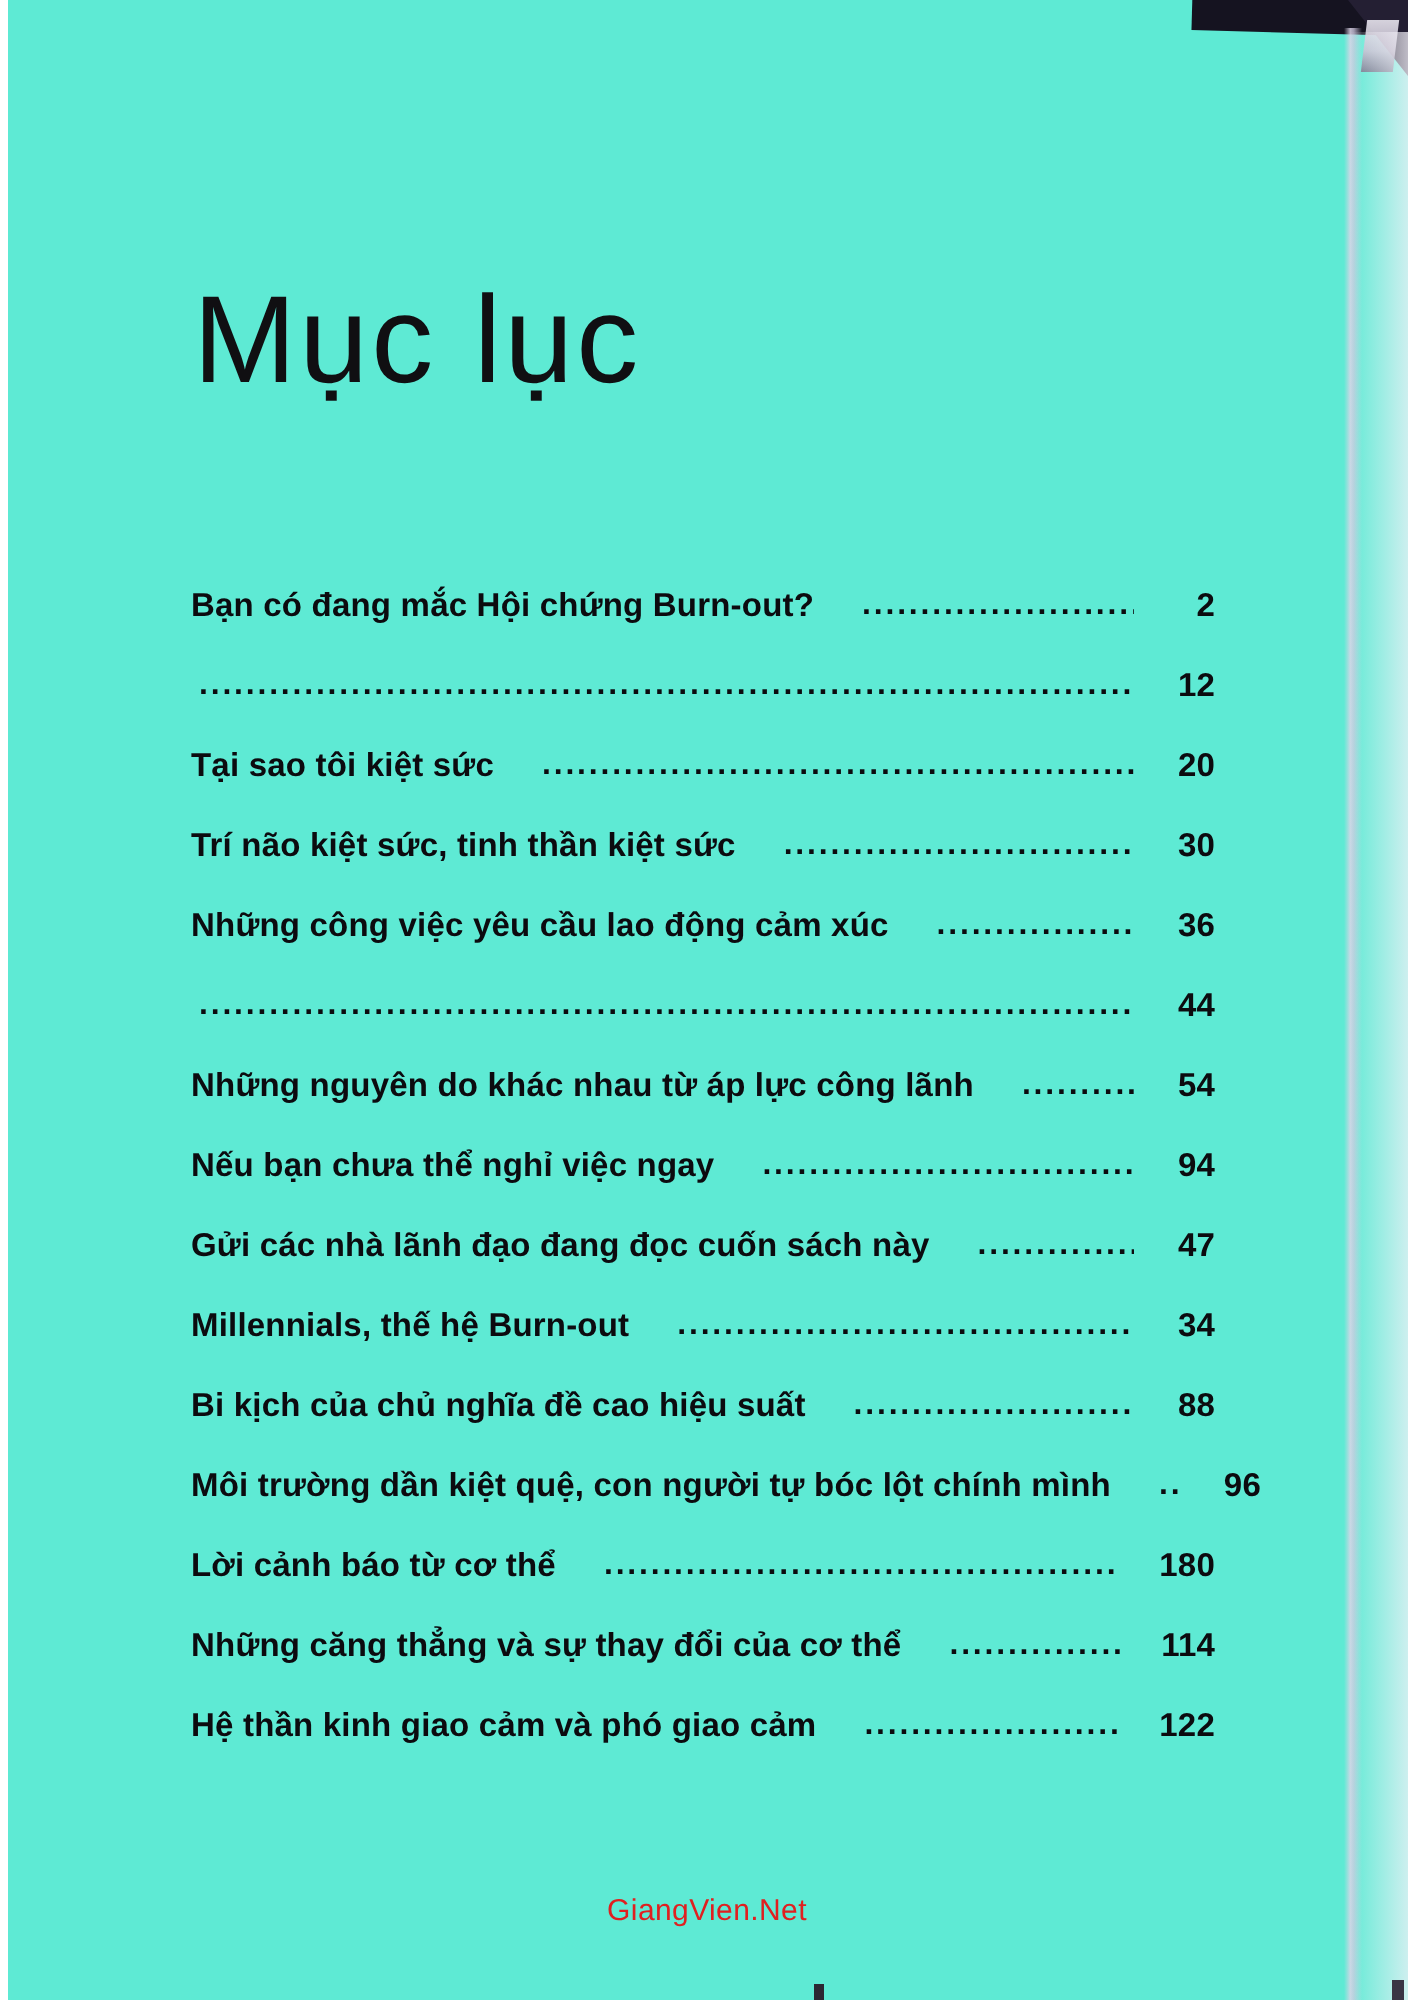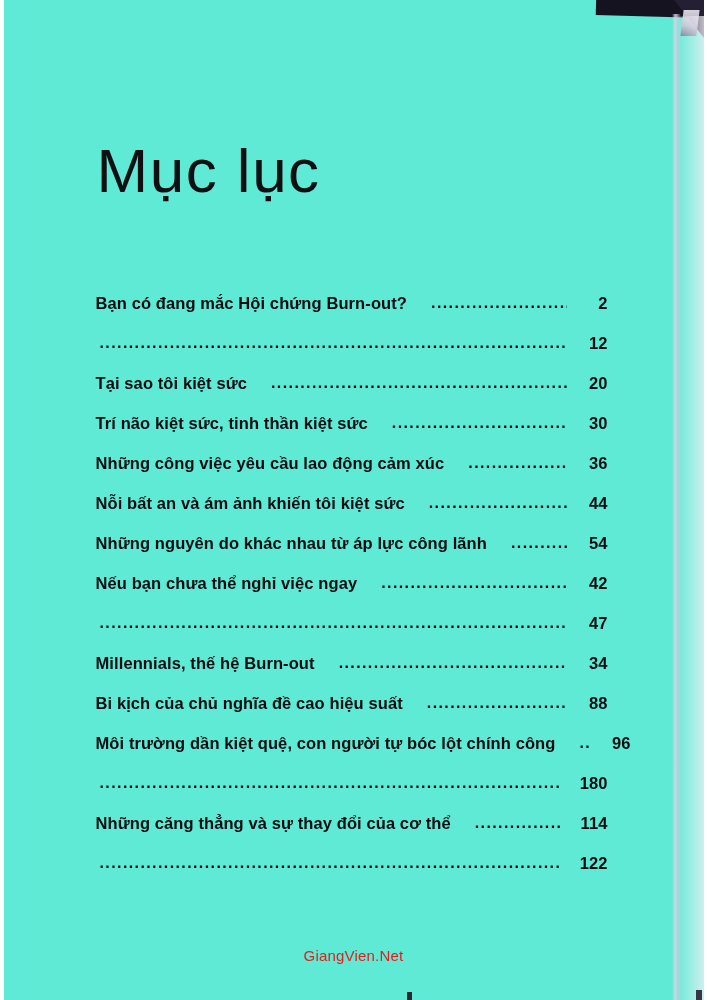--- a/index.html
+++ b/index.html
@@ -193,63 +193,65 @@
         <span class="toc-label">Trí não kiệt sức, tinh thần kiệt sức</span>
         <span class="toc-dots">...............................................................................................</span>
         <span class="toc-page">30</span>
       </div>
       <div class="toc-row">
         <span class="toc-label">Những công việc yêu cầu lao động cảm xúc</span>
         <span class="toc-dots">...............................................................................................</span>
         <span class="toc-page">36</span>
       </div>
       <div class="toc-row">
-        <span class="toc-label">Nỗi bất an và ám ảnh khiến tôi kiệt sức</span>
         <span class="toc-dots">...............................................................................................</span>
         <span class="toc-page">44</span>
       </div>
       <div class="toc-row">
         <span class="toc-label">Những nguyên do khác nhau từ áp lực công lãnh</span>
         <span class="toc-dots">...............................................................................................</span>
         <span class="toc-page">54</span>
       </div>
       <div class="toc-row">
         <span class="toc-label">Nếu bạn chưa thể nghỉ việc ngay</span>
         <span class="toc-dots">...............................................................................................</span>
-        <span class="toc-page">42</span>
-      </div>
-      <div class="toc-row">
+        <span class="toc-page">94</span>
+      </div>
+      <div class="toc-row">
+        <span class="toc-label">Gửi các nhà lãnh đạo đang đọc cuốn sách này</span>
         <span class="toc-dots">...............................................................................................</span>
         <span class="toc-page">47</span>
       </div>
       <div class="toc-row">
         <span class="toc-label">Millennials, thế hệ Burn-out</span>
         <span class="toc-dots">...............................................................................................</span>
         <span class="toc-page">34</span>
       </div>
       <div class="toc-row">
         <span class="toc-label">Bi kịch của chủ nghĩa đề cao hiệu suất</span>
         <span class="toc-dots">...............................................................................................</span>
         <span class="toc-page">88</span>
       </div>
       <div class="toc-row">
-        <span class="toc-label">Môi trường dần kiệt quệ, con người tự bóc lột chính công</span>
+        <span class="toc-label">Môi trường dần kiệt quệ, con người tự bóc lột chính mình</span>
         <span class="toc-dots">...............................................................................................</span>
         <span class="toc-page">96</span>
       </div>
       <div class="toc-row">
+        <span class="toc-label">Lời cảnh báo từ cơ thể</span>
         <span class="toc-dots">...............................................................................................</span>
         <span class="toc-page">180</span>
       </div>
       <div class="toc-row">
         <span class="toc-label">Những căng thẳng và sự thay đổi của cơ thể</span>
         <span class="toc-dots">...............................................................................................</span>
         <span class="toc-page">114</span>
       </div>
       <div class="toc-row">
+        <span class="toc-label">Hệ thần kinh giao cảm và phó giao cảm</span>
         <span class="toc-dots">...............................................................................................</span>
         <span class="toc-page">122</span>
       </div>
     </div>
 
   <div class="watermark">GiangVien.Net</div>
 
 </div>
 
 </body></html>

